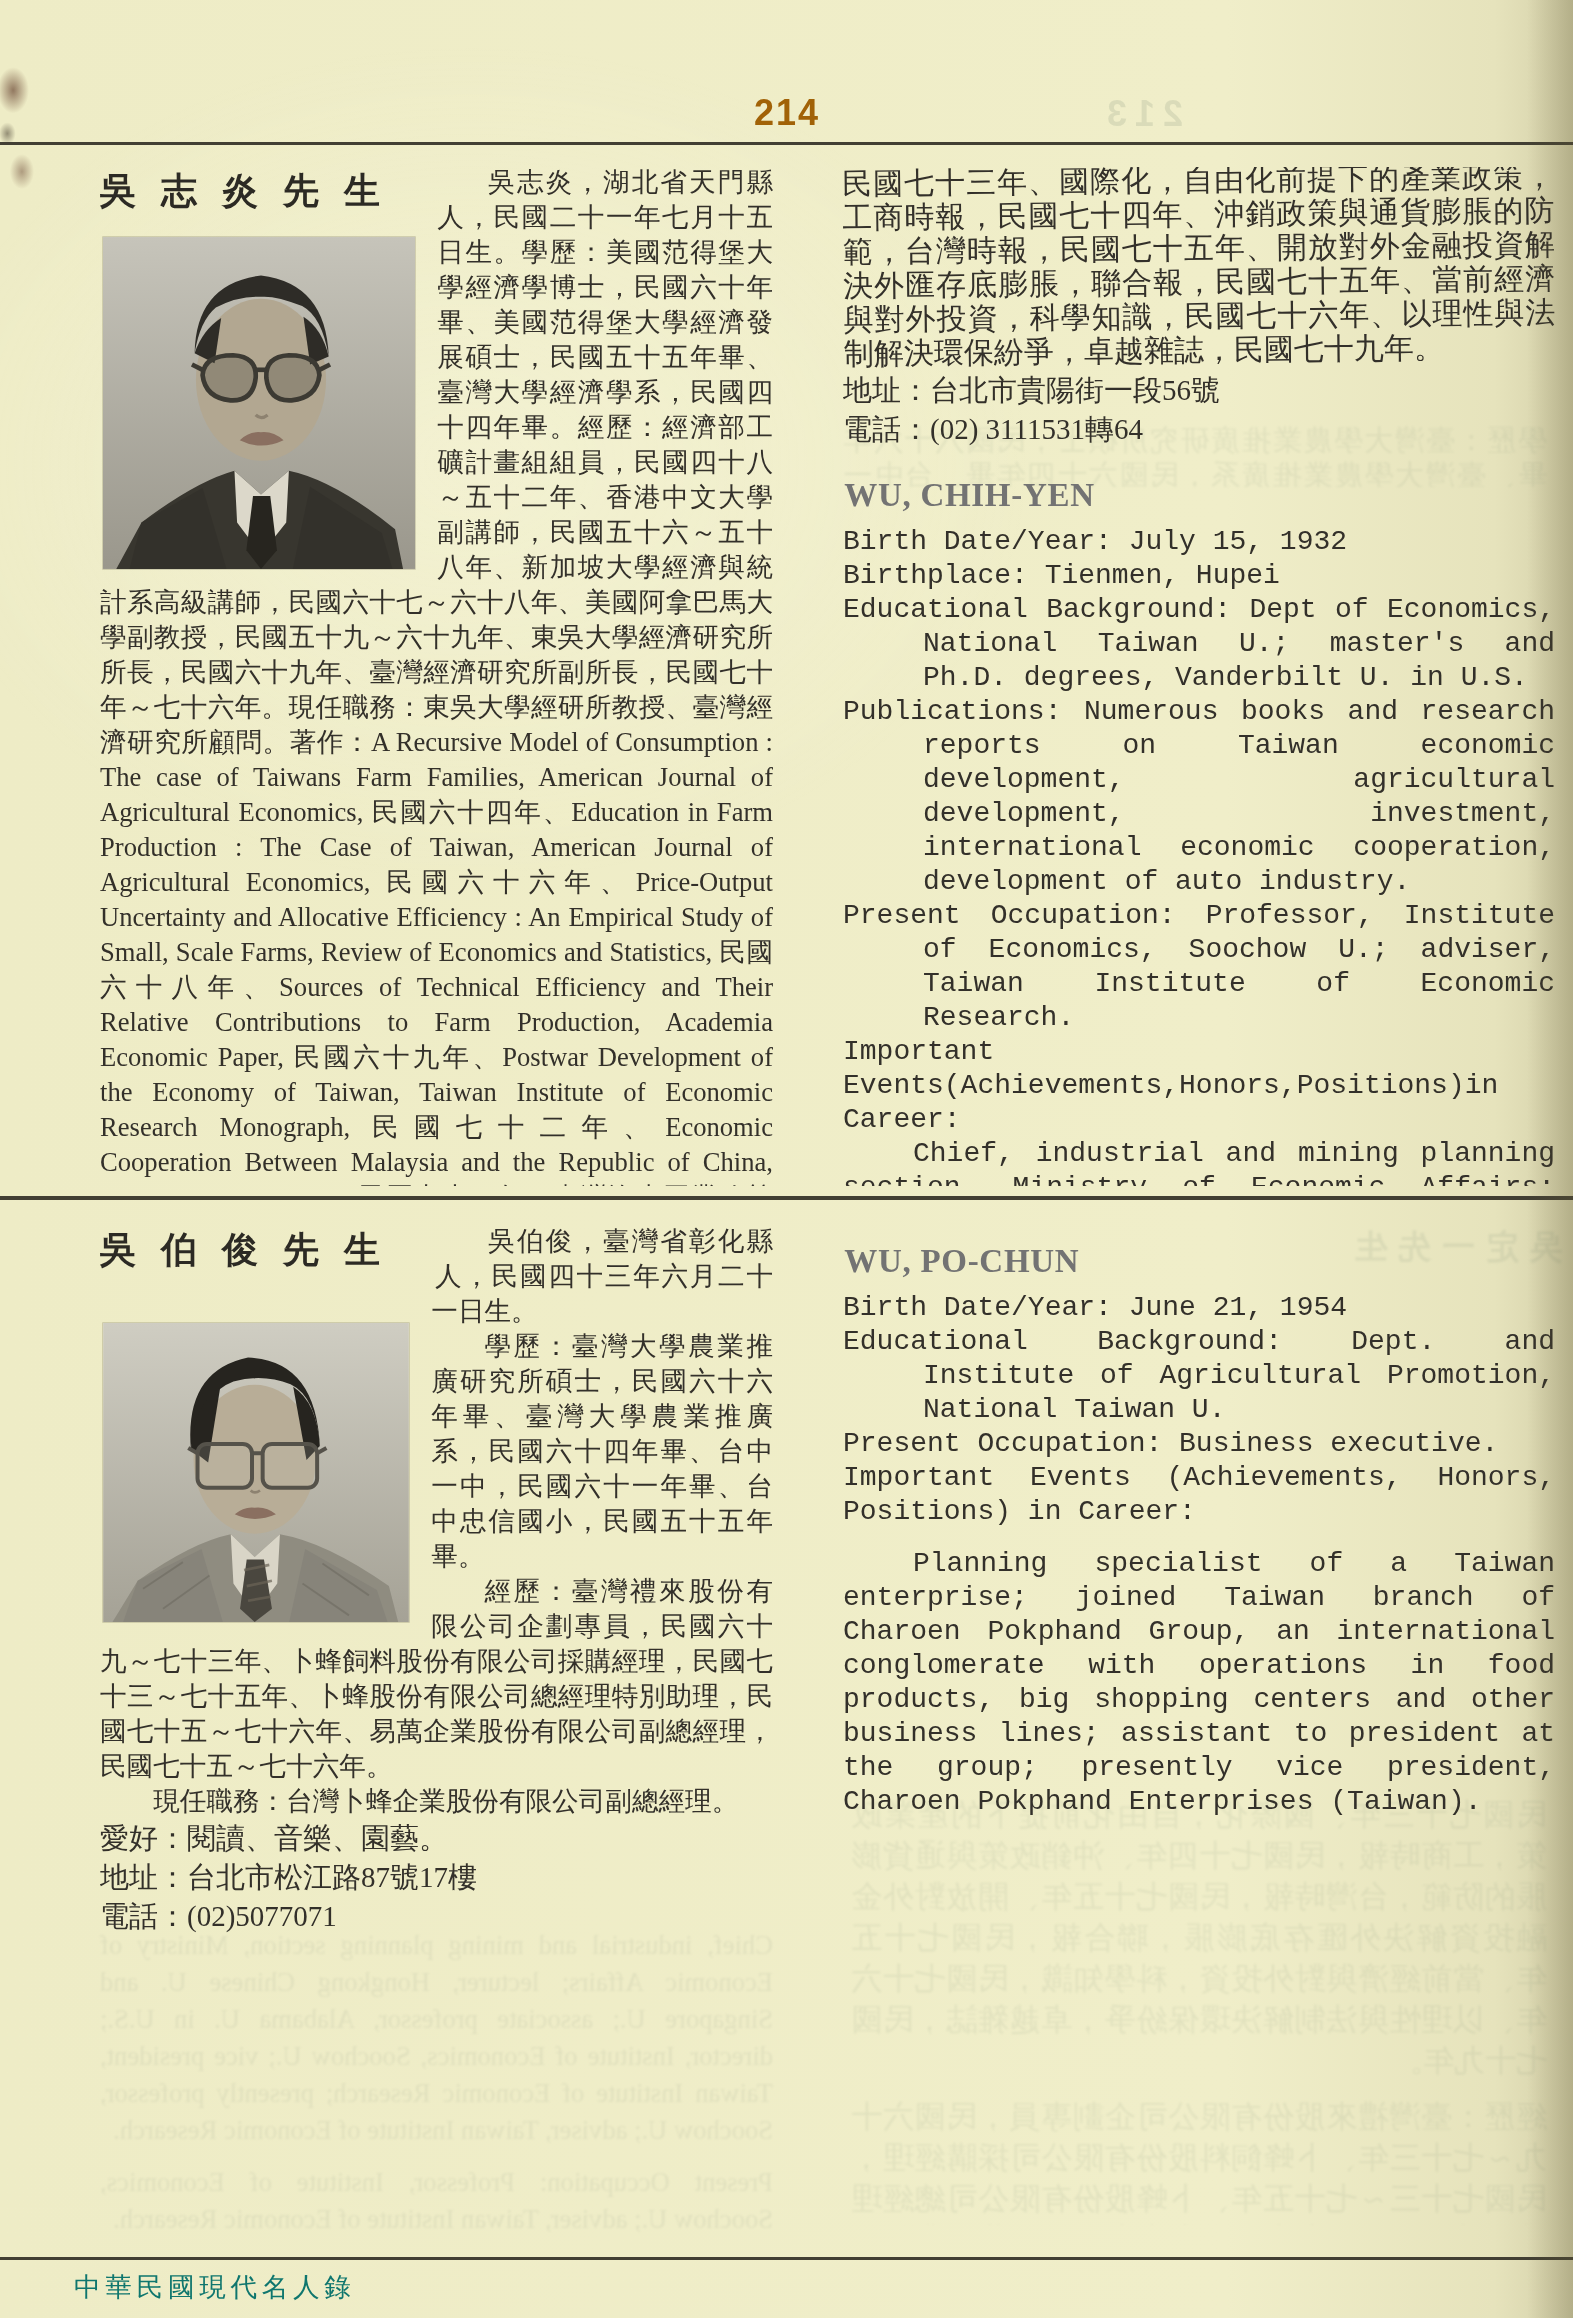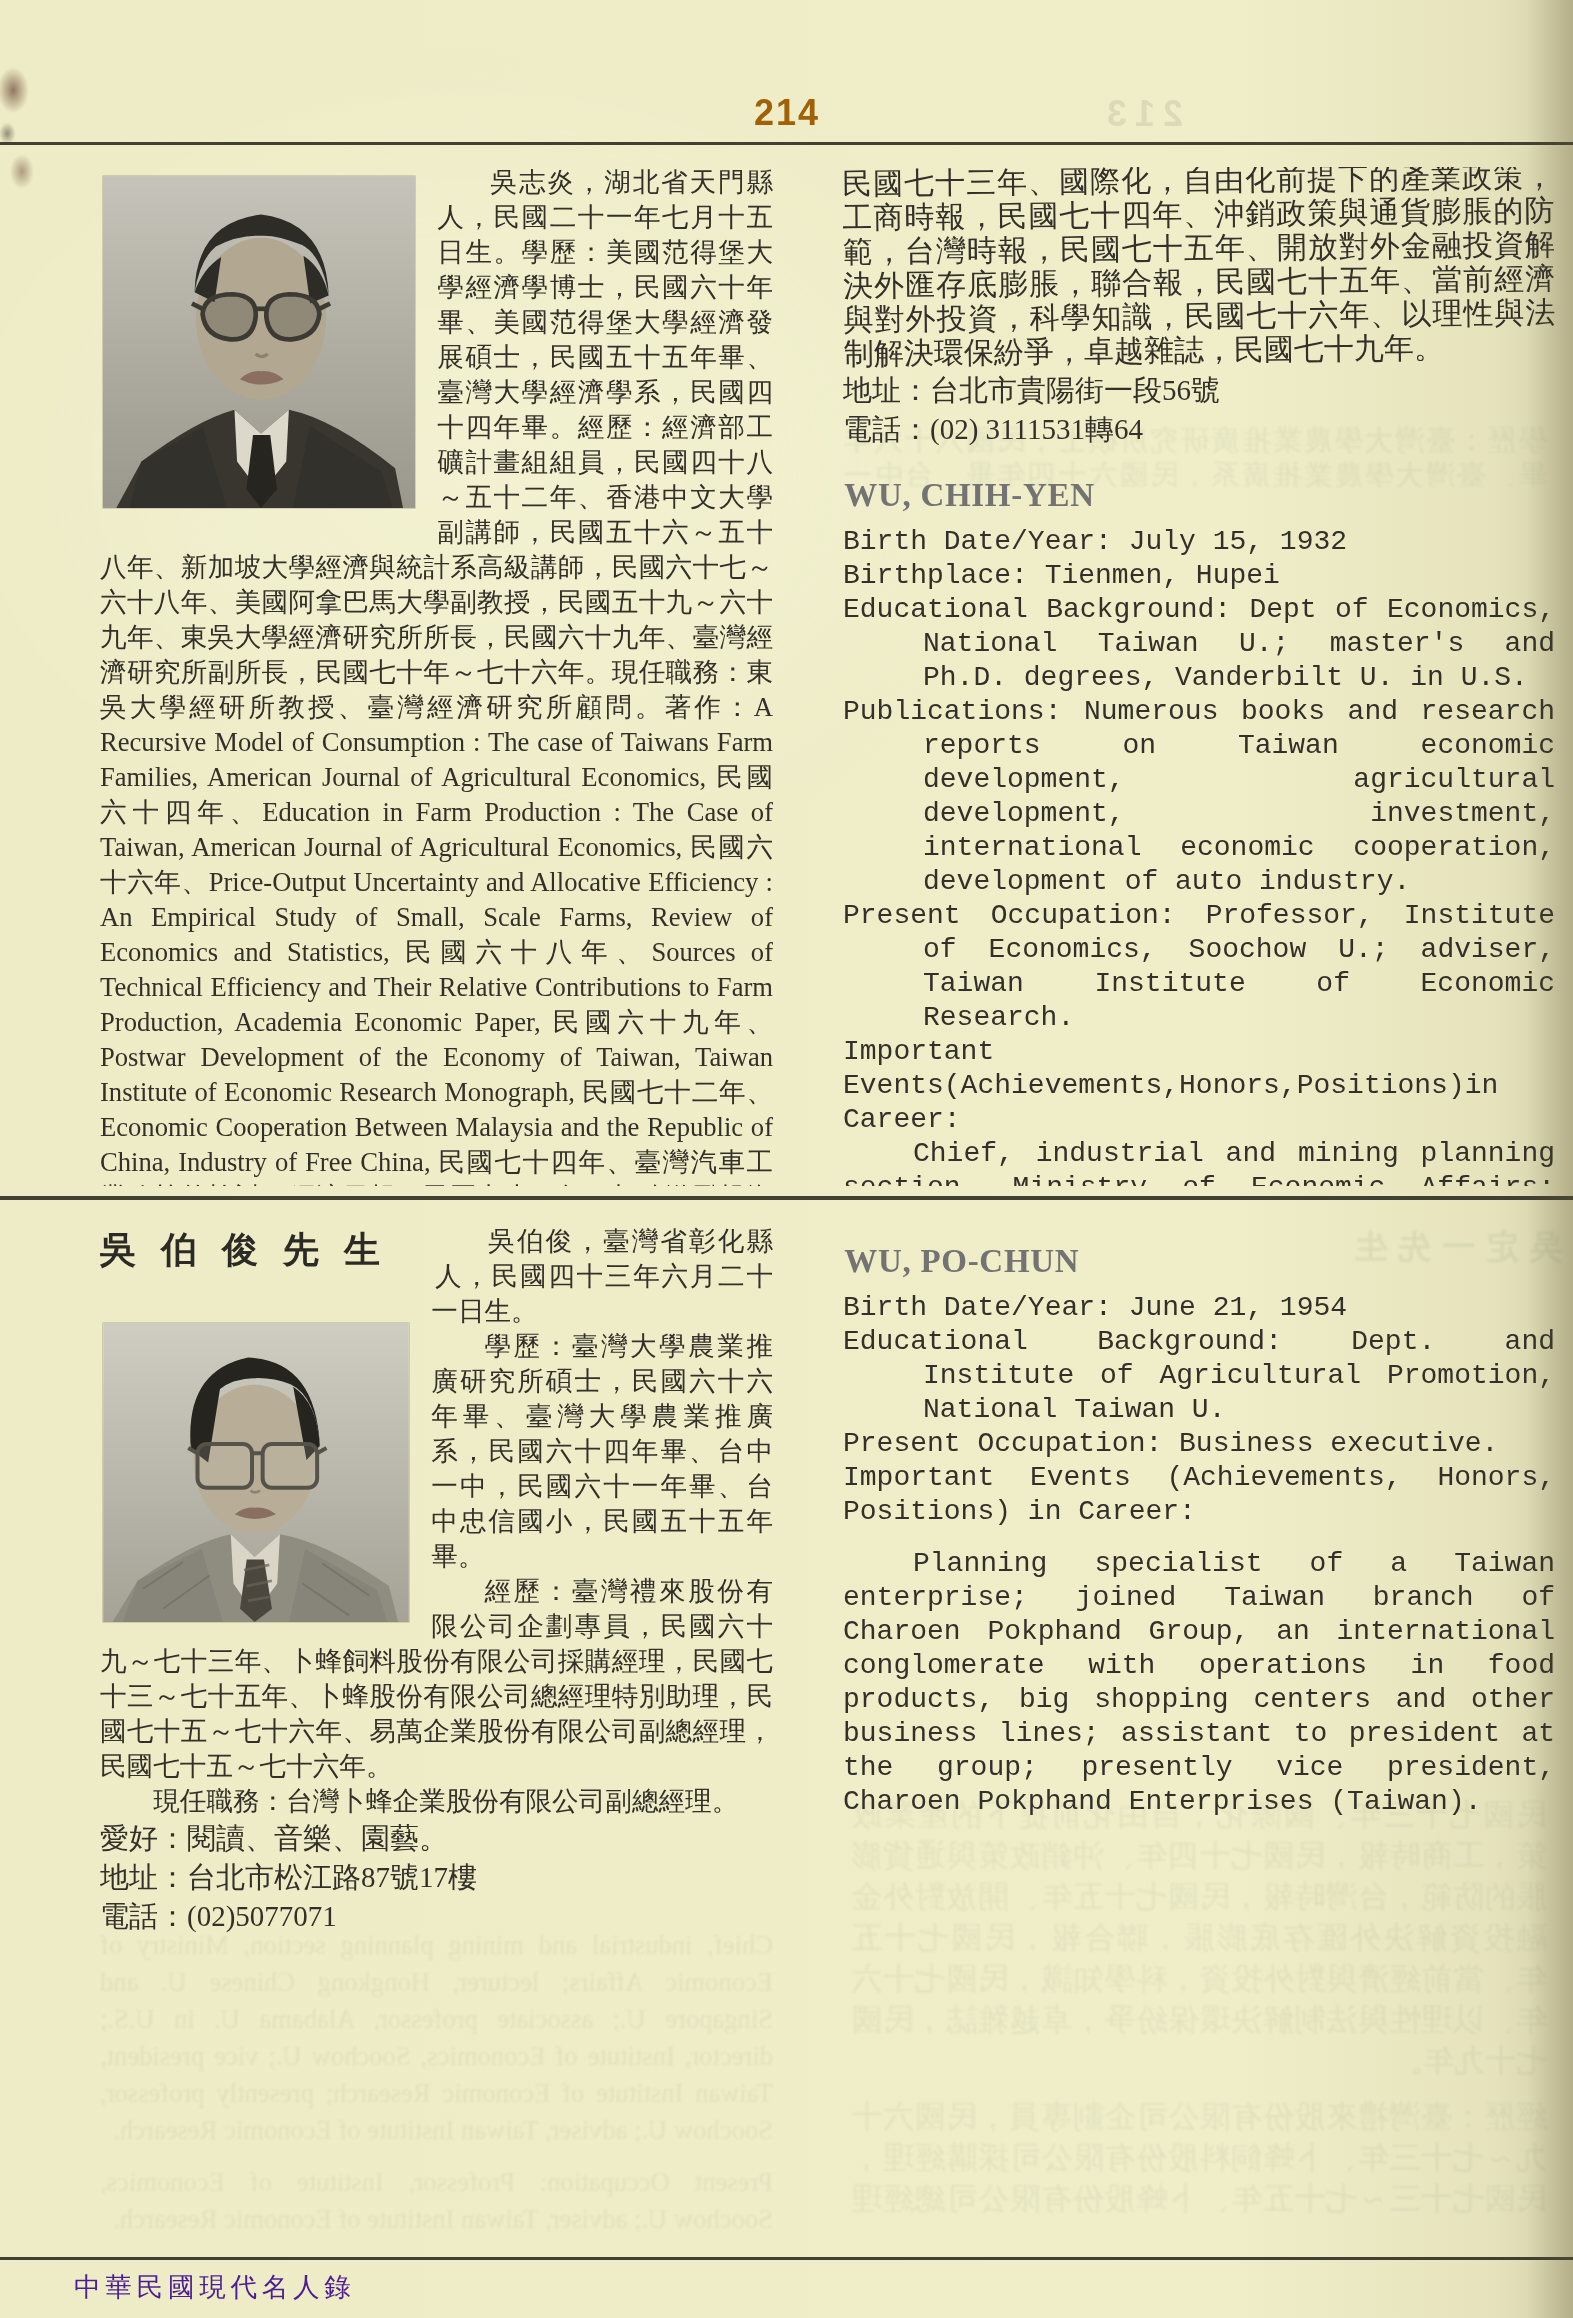--- a/index.html
+++ b/index.html
@@ -52,21 +52,21 @@
     margin:28px 0 10.6px 1.3px;font-size:33px;font-weight:700;letter-spacing:0.7px;
     font-family:"Liberation Serif","DejaVu Serif",serif;color:#737373;
   }
   .en-name.first{margin-top:16px;}
   .en{font-size:28px;line-height:34px;text-align:justify;font-family:Liberation Mono, monospace;}
   .hang{padding-left:80px;text-indent:-80px;}
   .indent1{text-indent:70px;}
 
   .footer-text{
     position:absolute;left:74px;top:2269px;
-    font-size:26.6px;letter-spacing:4.7px;color:#4c1d95;
+    font-size:26.6px;letter-spacing:4.7px;color:#0f766e;
   }
 
   
   .ghost{
     position:absolute;color:#72856f;opacity:.11;filter:blur(1.1px);
     transform:scaleX(-1);pointer-events:none;text-align:justify;
   }
   .ghost p{margin:0 0 14.6px;}
   .ghost-pagenum{
     top:93px;left:1010px;width:173px;opacity:.17;filter:blur(0.7px);
@@ -109,20 +109,21 @@
 </div>
 <div class="ghost ghost-g3">
   <p>Chief, industrial and mining planning section, Ministry of Economic Affairs; lecturer, Hongkong Chinese U. and Singapore U.; associate professor, Alabama U. in U.S.; director, Institute of Economics, Soochow U.; vice president, Taiwan Institute of Economic Research; presently professor, Soochow U.; adviser, Taiwan Institute of Economic Research.</p>
   <p>Present Occupation: Professor, Institute of Economics, Soochow U.; adviser, Taiwan Institute of Economic Research.</p>
 </div>
 
 <div class="page-num">214</div>
 <div class="rule rule-top"></div>
 
 <section class="col entry1-left">
+  <h2 class="zh-name">吳志炎先生</h2>
   <div class="photo photo1">
     <svg viewBox="0 0 470 500" xmlns="http://www.w3.org/2000/svg">
       <defs>
         <linearGradient id="bg1" x1="0" y1="0" x2="0" y2="1">
           <stop offset="0" stop-color="#c6c4ba"></stop>
             <stop offset="1" stop-color="#9a978c"></stop>
         </linearGradient>
       </defs>
       <rect width="470" height="500" fill="url(#bg1)"></rect>
       <ellipse cx="238" cy="215" rx="98" ry="122" fill="#b2a791"></ellipse>

